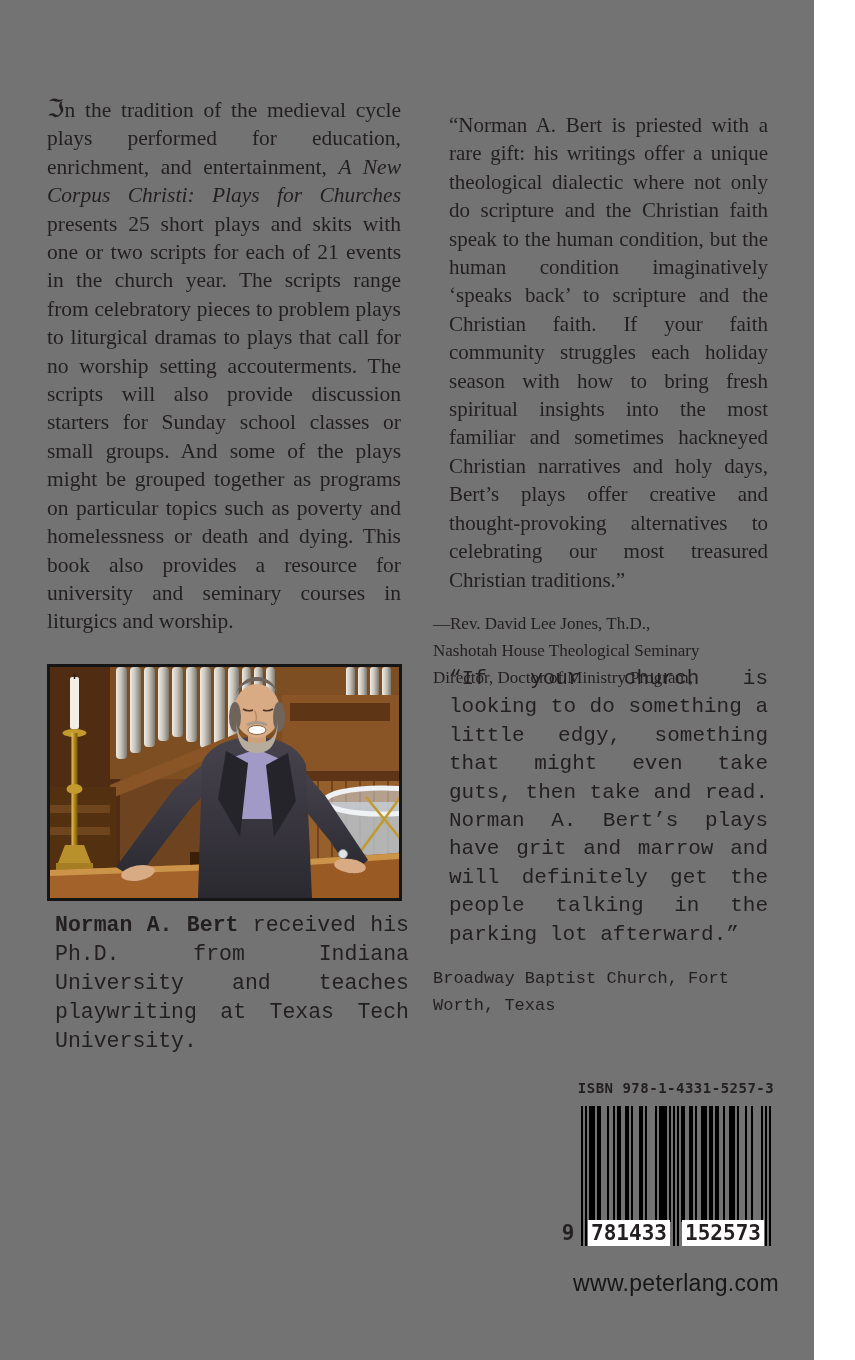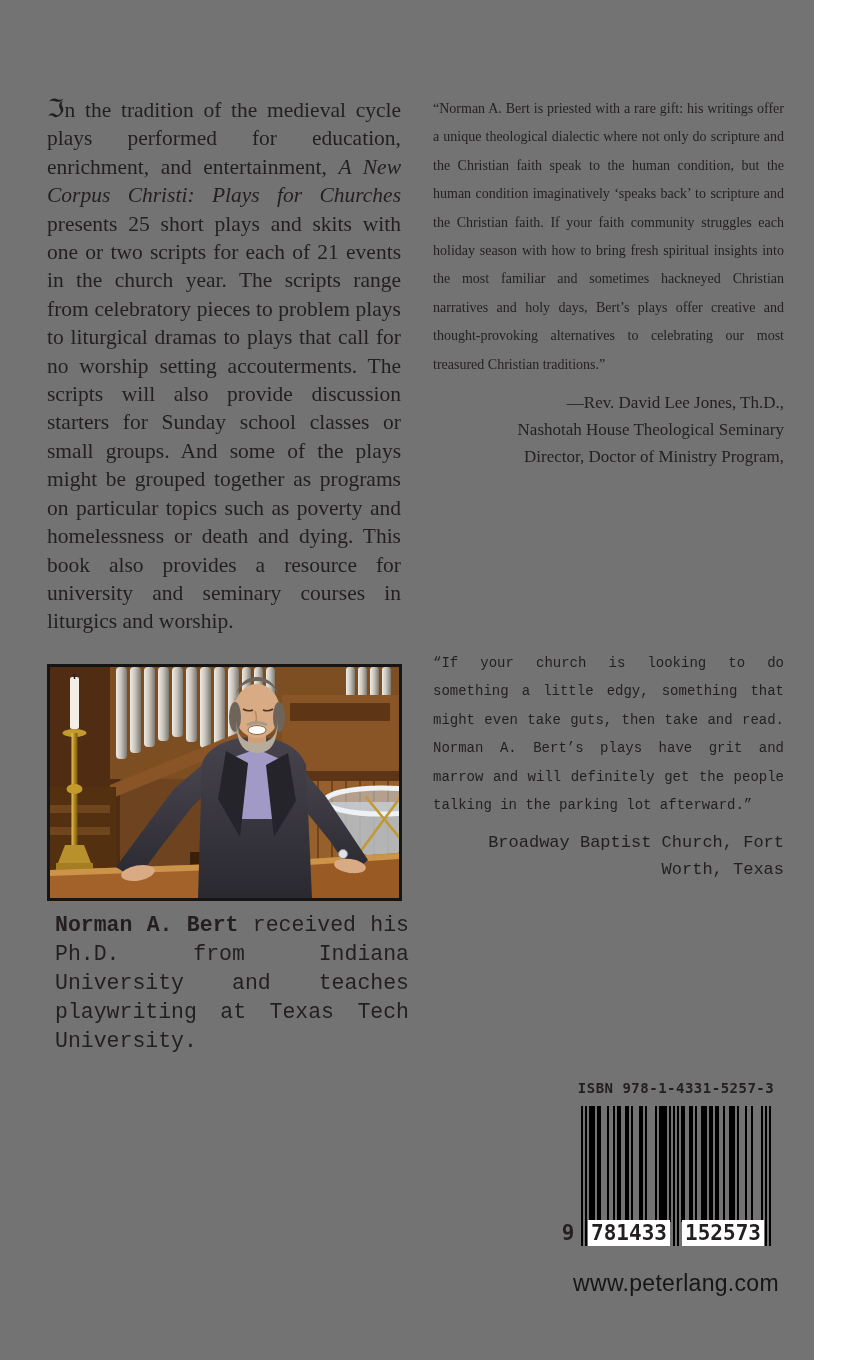--- a/index.html
+++ b/index.html
@@ -17,22 +17,22 @@
   .photo svg{display:block;width:100%;height:100%;}
 
   .bio{position:absolute;left:47px;top:903px;width:354px;margin:8px;
        font-size:21.5px;line-height:29px;text-align:justify;font-family:Liberation Mono, monospace;}
   .bio strong{font-weight:bold;}
 
   
   .quote{position:absolute;width:351px;}
   .q1{left:433px;top:95px;}
   .q2{left:433px;top:649px;font-family:Liberation Mono, monospace;}
-  .qtext{margin:0;font-size:14px;line-height:28.4px;text-align:justify;}
-  .attr{margin-top:10px;font-size:17px;line-height:27px;text-align:right;}
+  .qtext{margin:16px;font-size:21px;line-height:28.4px;text-align:justify;}
+  .attr{margin-top:10px;font-size:17px;line-height:27px;text-align:left;}
 
   
   .barcode{position:absolute;left:558px;top:1080px;width:236px;text-align:center;}
   .isbn-label{font-family:"DejaVu Sans Mono","Liberation Mono",monospace;font-weight:bold;
               font-size:14px;letter-spacing:.5px;margin-bottom:10px;white-space:nowrap;}
   .bars{position:relative;width:190px;height:140px;margin:0 auto;}
   .bar{position:absolute;top:0;width:2px;height:116px;background:#000;}
   .bar.guard{height:140px;}
   .bc-digit{position:absolute;top:114px;height:26px;background:#fff;z-index:2;
             font-family:"DejaVu Sans Mono","Liberation Mono",monospace;font-weight:bold;

